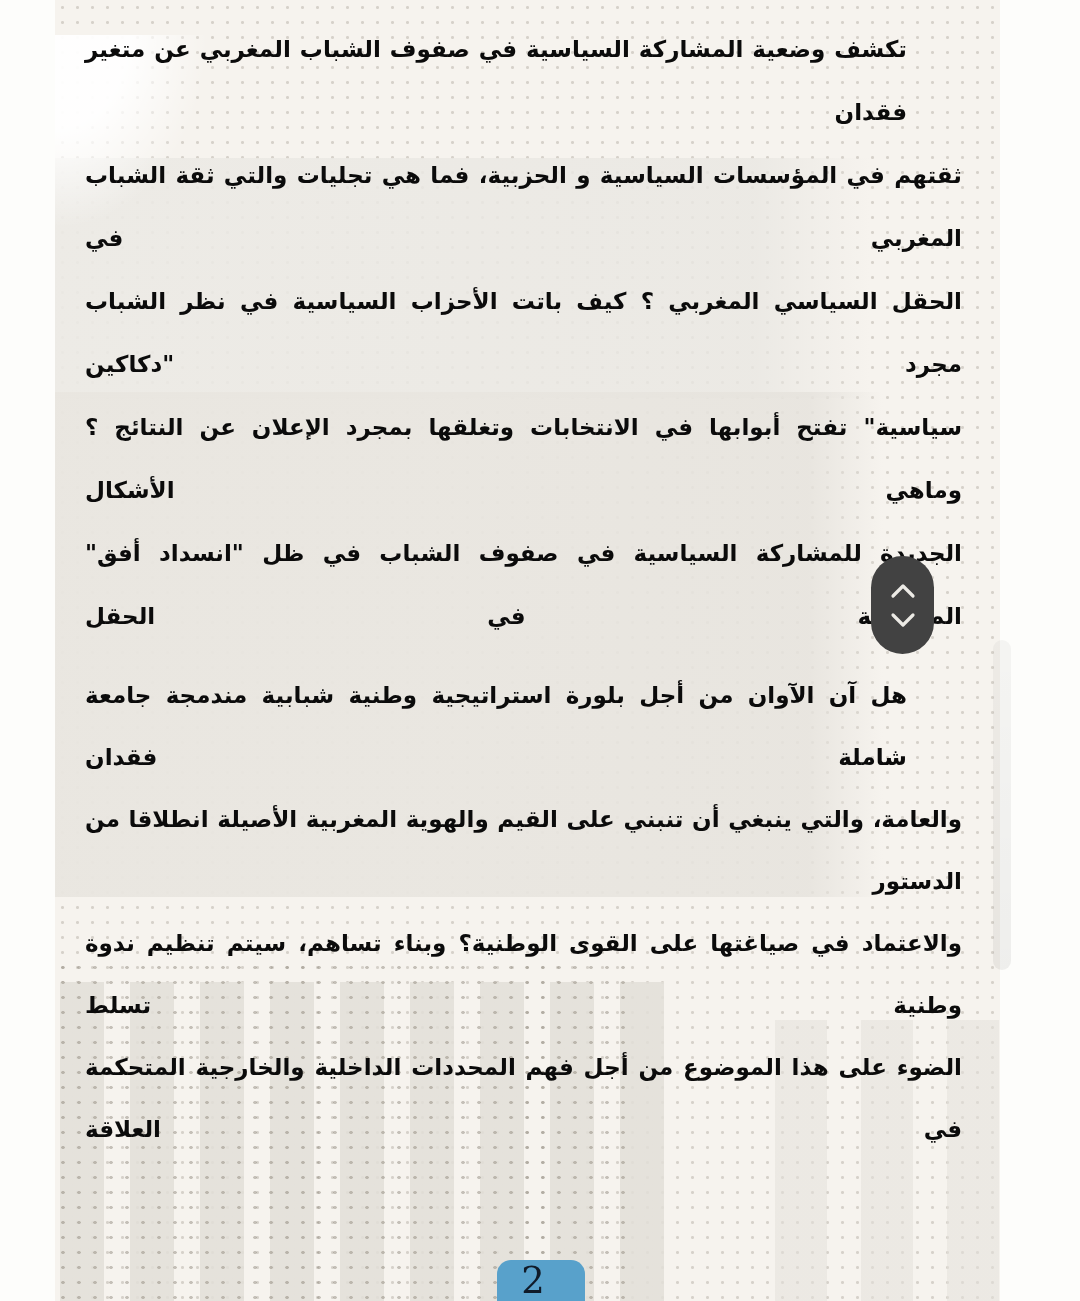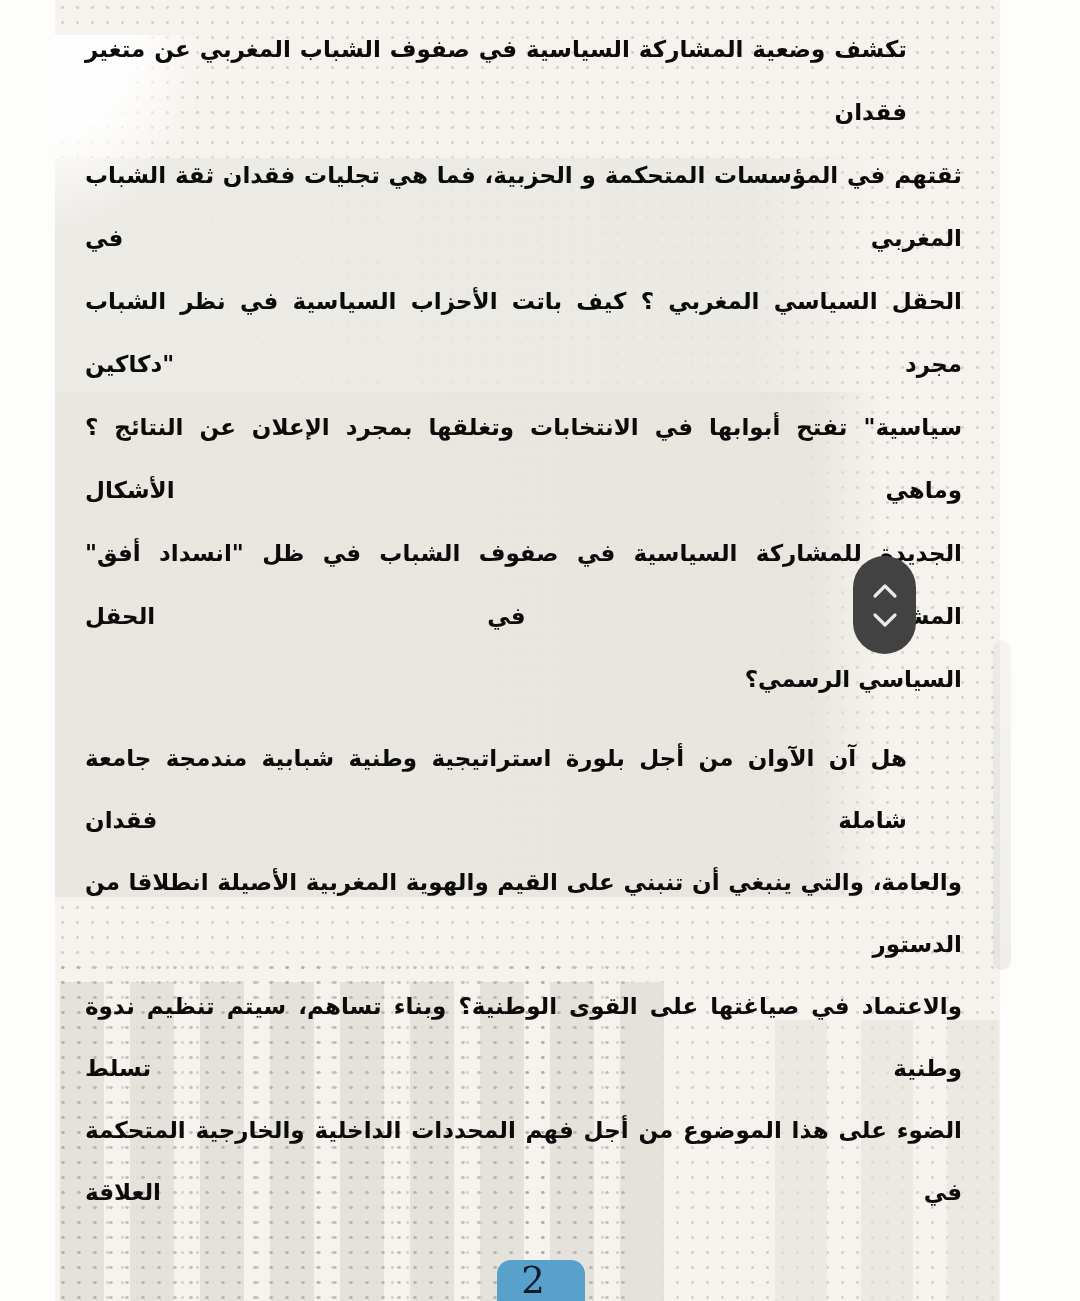--- a/index.html
+++ b/index.html
@@ -2,21 +2,21 @@
 <html lang="ar"><head>
 <meta charset="utf-8">
 <style>
   html,body{margin:0;padding:0;}
   body{
     width:1080px;height:1301px;
     background:#fdfdfb;
     font-family:"DejaVu Sans", sans-serif;
     overflow:hidden;
   }
-  .canvas{position:relative;width:928px;height:1301px;}
+  .canvas{position:relative;width:928px;height:1301px;padding-left:18px;}
 
   
   .paper{
     position:absolute;left:55px;top:0;width:945px;height:1301px;
     background:#f6f3ee;
   }
   .paper::before{ 
     content:"";position:absolute;inset:0;
     background-image:radial-gradient(circle, rgba(148,141,128,0.33) 1.3px, transparent 1.6px);
     background-size:15px 15px;
@@ -103,25 +103,24 @@
     <div class="bars-bottom-left"></div>
     <div class="bars-bottom-right"></div>
     <div class="dots-strong"></div>
     <div class="wedge"></div>
     <div class="streak"></div>
   </div>
 
   <div class="content">
     <div class="para para1">
         <div class="line first">تكشف وضعية المشاركة السياسية في صفوف الشباب المغربي عن متغير فقدان</div>
-        <div class="line">ثقتهم في المؤسسات المتحكمة و الحزبية، فما هي تجليات فقدان ثقة الشباب المغربي في</div>
+        <div class="line">ثقتهم في المؤسسات السياسية و الحزبية، فما هي تجليات والتي ثقة الشباب المغربي في</div>
         <div class="line">الحقل السياسي المغربي ؟ كيف باتت الأحزاب السياسية في نظر الشباب مجرد "دكاكين</div>
         <div class="line">سياسية" تفتح أبوابها في الانتخابات وتغلقها بمجرد الإعلان عن النتائج ؟ وماهي الأشكال</div>
         <div class="line">الجديدة للمشاركة السياسية في صفوف الشباب في ظل "انسداد أفق" المشاركة في الحقل</div>
-        <div class="line last">السياسي الرسمي؟</div>
       </div>
     <div class="para para2">
         <div class="line first">هل آن الآوان من أجل بلورة استراتيجية وطنية شبابية مندمجة جامعة شاملة فقدان</div>
         <div class="line">والعامة، والتي ينبغي أن تنبني على القيم والهوية المغربية الأصيلة انطلاقا من الدستور</div>
         <div class="line">والاعتماد في صياغتها على القوى الوطنية؟ وبناء تساهم، سيتم تنظيم ندوة وطنية تسلط</div>
         <div class="line">الضوء على هذا الموضوع من أجل فهم المحددات الداخلية والخارجية المتحكمة في العلاقة</div>
       </div>
 
   </div>
 

